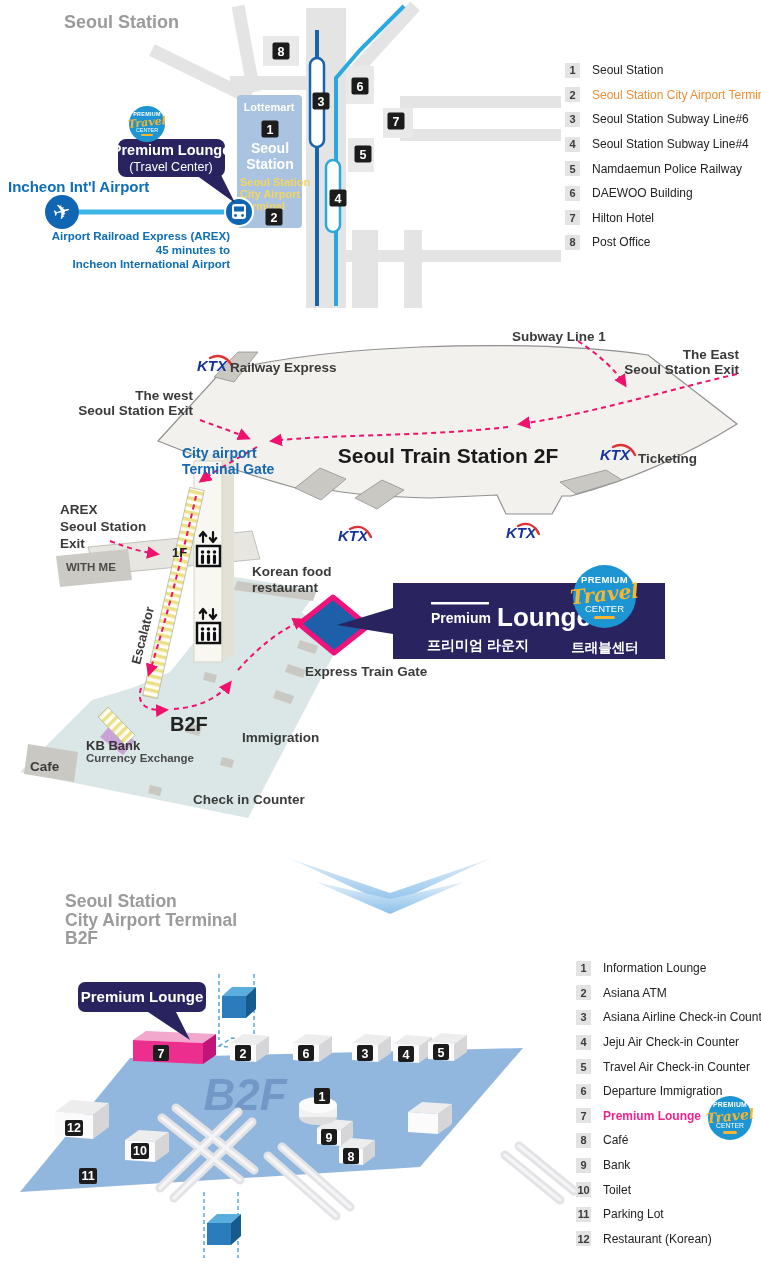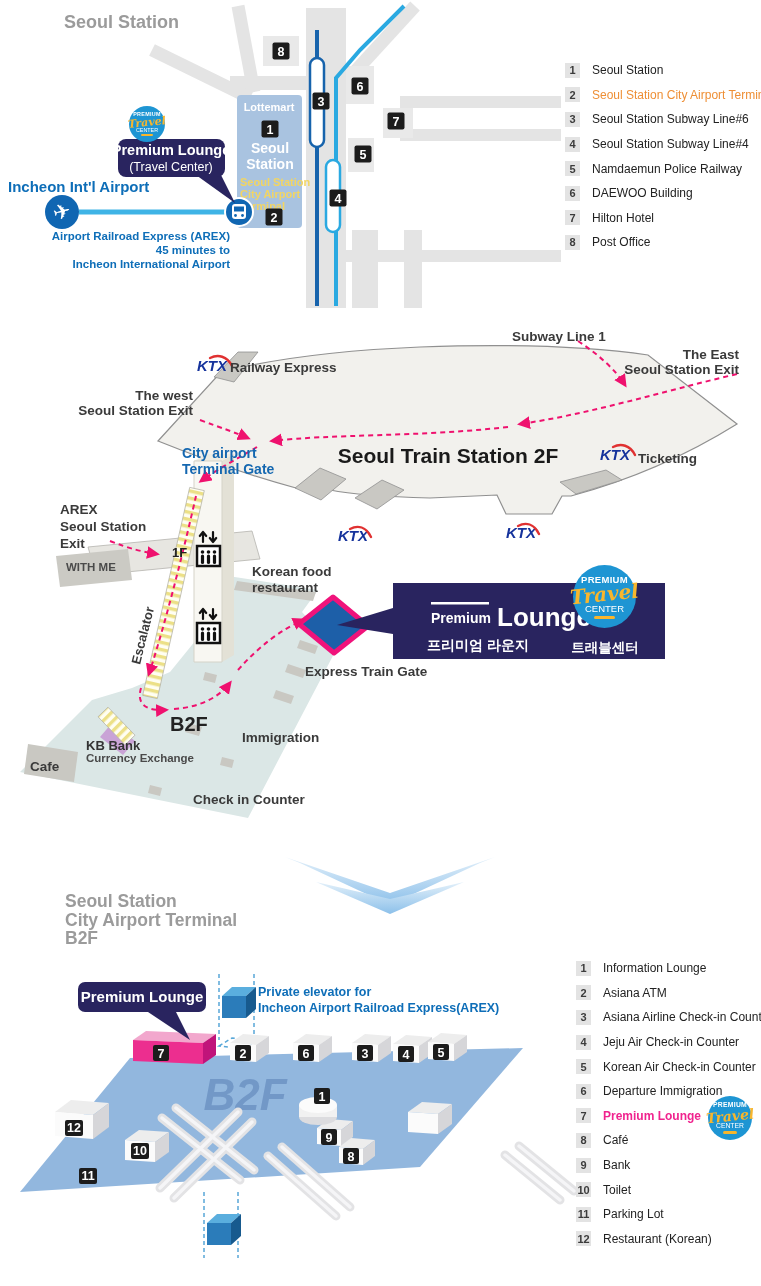--- a/index.html
+++ b/index.html
@@ -522,45 +522,41 @@
         </g>
     </g>
 
     <g>
       <polygon points="148,1012 176,1012 190,1040" fill="#29245f"></polygon>
       <rect x="78" y="982" width="128" height="30" rx="7" fill="#29245f"></rect>
       <text x="142" y="1002" text-anchor="middle" font-size="15" font-weight="bold" fill="#fff">Premium Lounge</text>
     </g>
   </svg>
 
-  <div class="note">
-    <div>Private elevator for</div>
-    <div>Incheon Airport Railroad Express(AREX)</div>
-  </div>
 
   <div class="legend" id="legend2" style="left:576px;top:956px;">
     <div class="lrow">
         <span class="lbadge">1</span>
         <span class="llabel">Information Lounge</span>
       </div>
     <div class="lrow">
         <span class="lbadge">2</span>
         <span class="llabel">Asiana ATM</span>
       </div>
     <div class="lrow">
         <span class="lbadge">3</span>
         <span class="llabel">Asiana Airline Check-in Counter</span>
       </div>
     <div class="lrow">
         <span class="lbadge">4</span>
         <span class="llabel">Jeju Air Check-in Counter</span>
       </div>
     <div class="lrow">
         <span class="lbadge">5</span>
-        <span class="llabel">Korean Air Check-in Counter</span>
+        <span class="llabel">Travel Air Check-in Counter</span>
       </div>
     <div class="lrow">
         <span class="lbadge">6</span>
         <span class="llabel">Departure Immigration</span>
       </div>
     <div class="lrow hl-pink">
         <span class="lbadge">7</span>
         <span class="llabel">Premium Lounge</span>
       </div>
     <div class="lrow">

